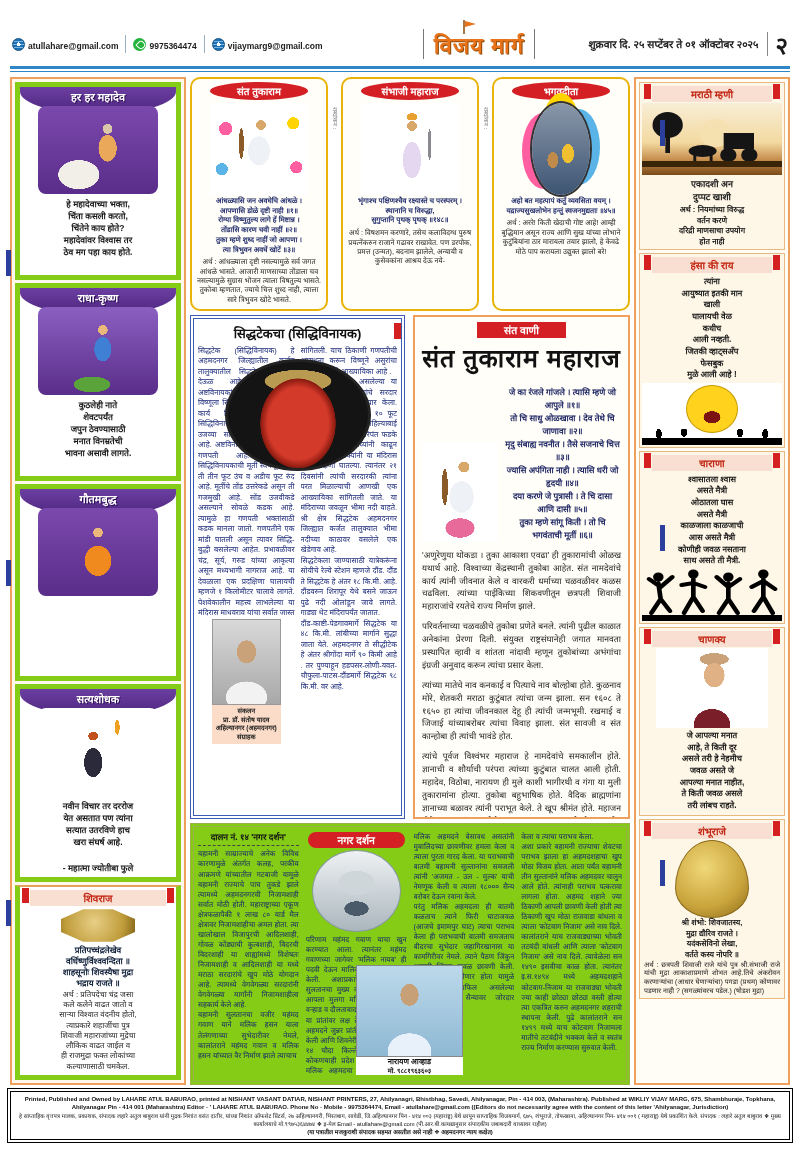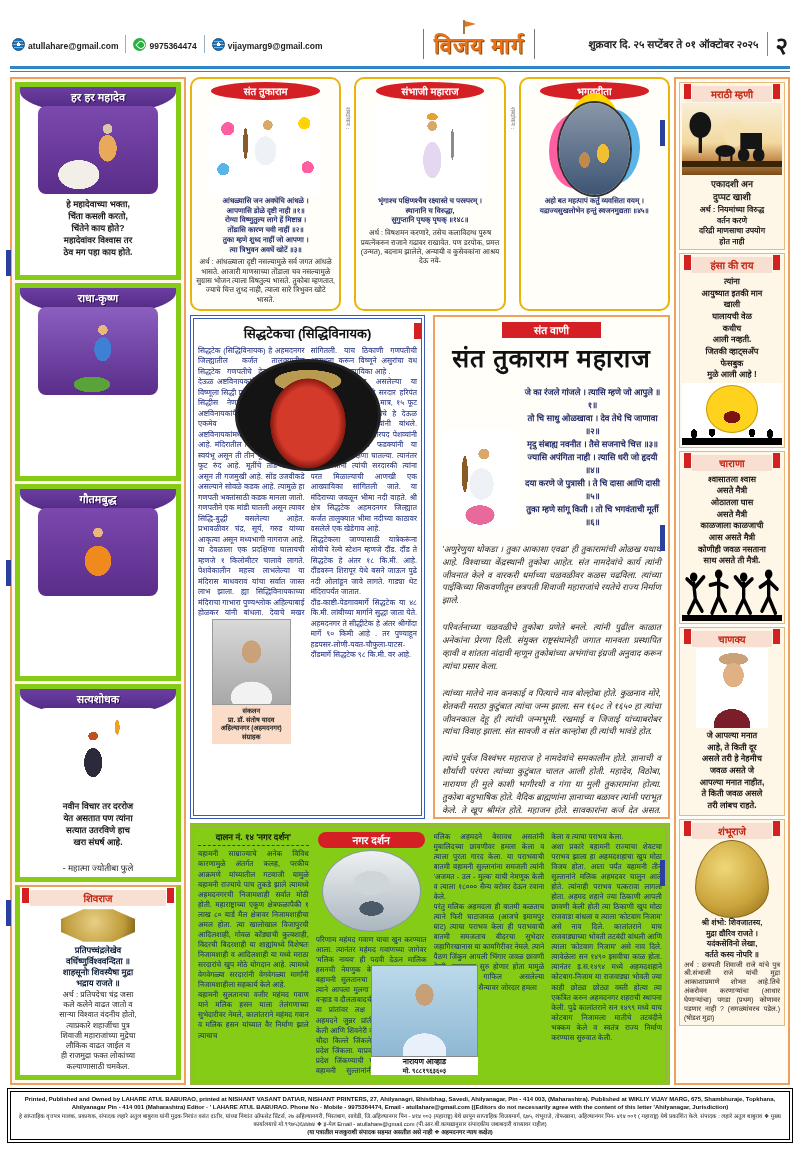--- a/index.html
+++ b/index.html
@@ -30,37 +30,37 @@
   .date-text { font-size:10.5px; font-weight:bold; color:#222; }
   .pagesep { width:1px; height:24px; background:#888; }
   .pagenum { font-size:24px; font-weight:bold; color:#1a1a1a; }
   .rule { margin:4px 10px 5px 10px; border-top:3px solid #2f86c6; border-bottom:1px solid #2f86c6; height:6px; }
 
   
   main { display:flex; gap:4px; margin:0 10px; height:1008px; }
   .col-left  { width:176px; flex:0 0 auto; border:2px solid #efa05c; background:#fef8ec;
                padding:3px; display:flex; flex-direction:column; gap:3px; }
   .center    { flex:1 1 auto; display:flex; flex-direction:column; gap:4px; min-width:0; }
-  .col-right { width:116px; flex:0 0 auto; border:2px solid #efa05c; background:#fffdf6;
+  .col-right { width:156px; flex:0 0 auto; border:2px solid #efa05c; background:#fffdf6;
                padding:3px; display:flex; flex-direction:column; gap:3px; }
 
   
   .tick { position:absolute; width:5px; height:26px; background:#2b3f9e; }
 
   
   .lp { flex:1; border:5px solid #84cc16; background:#fff; display:flex; flex-direction:column;
         overflow:hidden; }
   .lp-head { background:linear-gradient(180deg,#6b3fa0,#4e2580); padding:2px 0 10px;
              border-radius:0 0 60% 60% / 0 0 100% 100%; }
   .lp-title { display:block; text-align:center; color:#fff; font-weight:bold; font-size:11px;
               text-shadow:1px 1px 0 #2a0a50; }
   .lp-img { height:88px; margin:-8px 18px 2px; border-radius:8px; }
   .lp-text { flex:1; font-size:8.6px; font-weight:bold; line-height:1.4; text-align:center;
              color:#1a1a1a; white-space:pre-line; padding:2px 4px; }
-  .lp-attr { font-size:8.6px; font-weight:normal; text-align:center; padding-bottom:3px; }
+  .lp-attr { font-size:8.6px; font-weight:bold; text-align:center; padding-bottom:3px; }
   .lp-verse { font-size:8.4px; font-weight:bold; text-align:center; white-space:pre-line; color:#10203a; }
   .lp-meaning { font-size:7.8px; text-align:center; white-space:pre-line; line-height:1.32; padding:2px 3px 3px; }
 
   
   .bstrip { position:relative; margin:1px 10px; background:#f9ded2; color:#c22814;
             font-weight:bold; font-size:10px; text-align:center; padding:1px 0; }
   .bstrip::before,.bstrip::after { content:""; position:absolute; top:-2px; width:7px; height:15px; background:#d42020; }
   .bstrip::before { left:-8px; } .bstrip::after { right:-8px; }
 
   
@@ -109,21 +109,21 @@
   .verse-row { display:flex; gap:6px; align-items:flex-end; }
   .img-tuka2 { flex:0 0 76px; height:100px; background:
       radial-gradient(24px 16px at 50% 86%, #e86a9a 60%, transparent 61%),
       radial-gradient(20px 26px at 52% 55%, #eef2f6 60%, transparent 61%),
       radial-gradient(9px 9px at 55% 25%, #d8a86a 60%, transparent 61%),
       radial-gradient(5px 30px at 30% 45%, #8a5a28 60%, transparent 61%),
       #fff; }
   .sv-verse { flex:1; font-size:8.4px; font-weight:bold; color:#232a66; text-align:center;
               white-space:pre-line; line-height:1.55; padding-top:6px; }
   .sv-para { font-size:8.6px; line-height:1.5; text-align:justify; color:#1c1c1c;
-             margin-top:14px; white-space:pre-line;font-style:italic; }
+             margin-top:7px; white-space:pre-line; }
 
   
   .nagar { height:288px; border:4px double #9cb04a; background:#84cc16; padding:5px 4px;
            display:flex; gap:7px; position:relative; overflow:hidden; }
   .ncol { flex:1; font-size:7.3px; line-height:1.38; color:#15246e; text-align:justify;
           overflow:hidden; white-space:pre-line; min-width:0; }
   .ncol-h { font-weight:bold; font-size:8.6px; text-align:center; white-space:normal; color:#111; }
   .dashes { border-bottom:1.5px dashed #444; margin:2px 0 3px; }
   .nagar-banner { background:#d41f24; color:#fff; font-weight:bold; font-size:10.5px;
                   text-align:center; border-radius:9px; padding:1px 0; margin:0 2px 2px; }
@@ -229,20 +229,25 @@
 चिंतेने काय होते?
 महादेवांवर विश्वास तर
 ठेव मग पहा काय होते.</div>
       </div>
 
       <div class="lp">
         <div class="lp-head">
           <span class="lp-title">राधा-कृष्ण</span>
         </div>
         <div class="lp-img" style="background:radial-gradient(14px 20px at 54% 48%,#3f7fd4 60%,transparent 61%),radial-gradient(8px 8px at 54% 26%,#e9b87a 60%,transparent 61%),radial-gradient(30px 13px at 45% 88%,#59a33a 60%,transparent 61%),linear-gradient(180deg,#8a5fc0,#5a2d8a);"></div>
+        <div class="lp-text">कुठलेही नाते
+शेवटपर्यंत
+जपुन ठेवण्यासाठी
+मनात विनम्रतेची
+भावना असावी लागते.</div>
       </div>
 
       <div class="lp">
         <div class="lp-head">
           <span class="lp-title">गौतमबुद्ध</span>
         </div>
         <div class="lp-img" style="background:radial-gradient(22px 25px at 50% 60%,#f08a1e 60%,transparent 61%),radial-gradient(8px 8px at 50% 28%,#e9b87a 60%,transparent 61%),linear-gradient(180deg,#7b49ad,#5a2d8a);"></div>
       </div>
 
       <div class="lp">
@@ -303,20 +308,21 @@
           <div class="tp-meaning">अर्थ : विषशमन करणारे, तसेच कलाविदग्ध पुरुष प्रयत्नेंकरुन राजाने गढावर राखावेत. पण डरपोक, प्रमत्त (उन्मत), बदनाम झालेले, अन्यायी व कुसेवकांना आश्रय देऊ नये-</div>
         </div>
 
         <div class="vtext">शब्दांकन :</div>
 
         <div class="tpanel">
           <div class="oval-banner">भगवद्गीता</div>
           <div class="tp-img" style="border-radius:50%;margin:1px 34px;background:radial-gradient(10px 16px at 62% 55%,#f0c030 60%,transparent 61%),radial-gradient(9px 13px at 36% 62%,#c08a4a 60%,transparent 61%),linear-gradient(180deg,#8a97a9,#3d5573);box-shadow:0 0 0 2px #333, -18px 2px 0 -8px #ff5fa0, 18px -2px 0 -8px #5ab4e8, 0 -20px 0 -10px #ffd400;"></div>
           <div class="tp-verse">अहो बत महत्पापं कर्तुं व्यवसिता वयम् ।
 यद्राज्यसुखलोभेन हन्तुं स्वजनमुद्यताः ॥४५॥</div>
+          <div class="tp-meaning">अर्थ : अररे! किती खेदाची गोष्ट आहे! आम्ही बुद्धिमान असून राज्य आणि सुख यांच्या लोभाने कुटुंबियांना ठार मारायला तयार झालो, हे केवढे मोठे पाप करायला उद्युक्त झालो बरे!</div>
         </div>
       </div>
 
       <div class="mid-row">
 
         <article class="art-blue">
           <h2>सिद्धटेकचा (सिद्धिविनायक)</h2>
           <div class="two-cols">
             <div class="tcol-wrap">
               <div class="tcol">सिद्धटेक (सिद्धिविनायक) हे अहमदनगर जिल्ह्यातील कर्जत तालुक्यातील सिद्धटेक गणपतीचे देऊळ आहे. हे देऊळ अष्टविनायकांपैकी एक आहे. श्री विष्णूला सिद्धी प्राप्त करून देणारा, कार्य सिद्धीस नेणारा हा सिद्धिविनायक अष्टविनायकांपैकी उजव्या सोंडेचा एकमेव गणपती आहे. अष्टविनायकांमधील हा तिसरा गणपती आहे. मंदिरातील सिद्धिविनायकाची मूर्ती स्वयंभू असून ती तीन फूट उंच व अडीच फूट रुंद आहे. मूर्तीचे तोंड उत्तरेकडे असून ती गजमुखी आहे. सोंड उजवीकडे असल्याने सोवळे कडक आहे. त्यामुळे हा गणपती भक्तांसाठी कडक मानला जातो. गणपतीने एक मांडी घातली असून त्यावर सिद्धि-बुद्धी बसलेल्या आहेत. प्रभावळीवर चंद्र, सूर्य, गरुड यांच्या आकृत्या असून मध्यभागी नागराज आहे. या देवळाला एक प्रदक्षिणा घालायची म्हणजे १ किलोमीटर चालावे लागते. पेशवेकालीन महत्त्व लाभलेल्या या मंदिरास माधवराव यांचा सर्वात जास्त लाभ झाला. ह्या सिद्धिविनायकाच्या मंदिराचा गाभारा पुण्यश्लोक अहिल्याबाई होळकर यांनी बांधला. देवाचे मखर पितळेचे असून सिंहासन पाषाणाचे आहे. मधु व कैटभ या असुरांशी भगवान विष्णू अनेक वर्षे लढत होते. मात्र, या युद्धात त्यांना यश प्राप्त होत नव्हते. तेव्हा शंकराने विष्णूला गणपतीची आराधना करायला</div>

